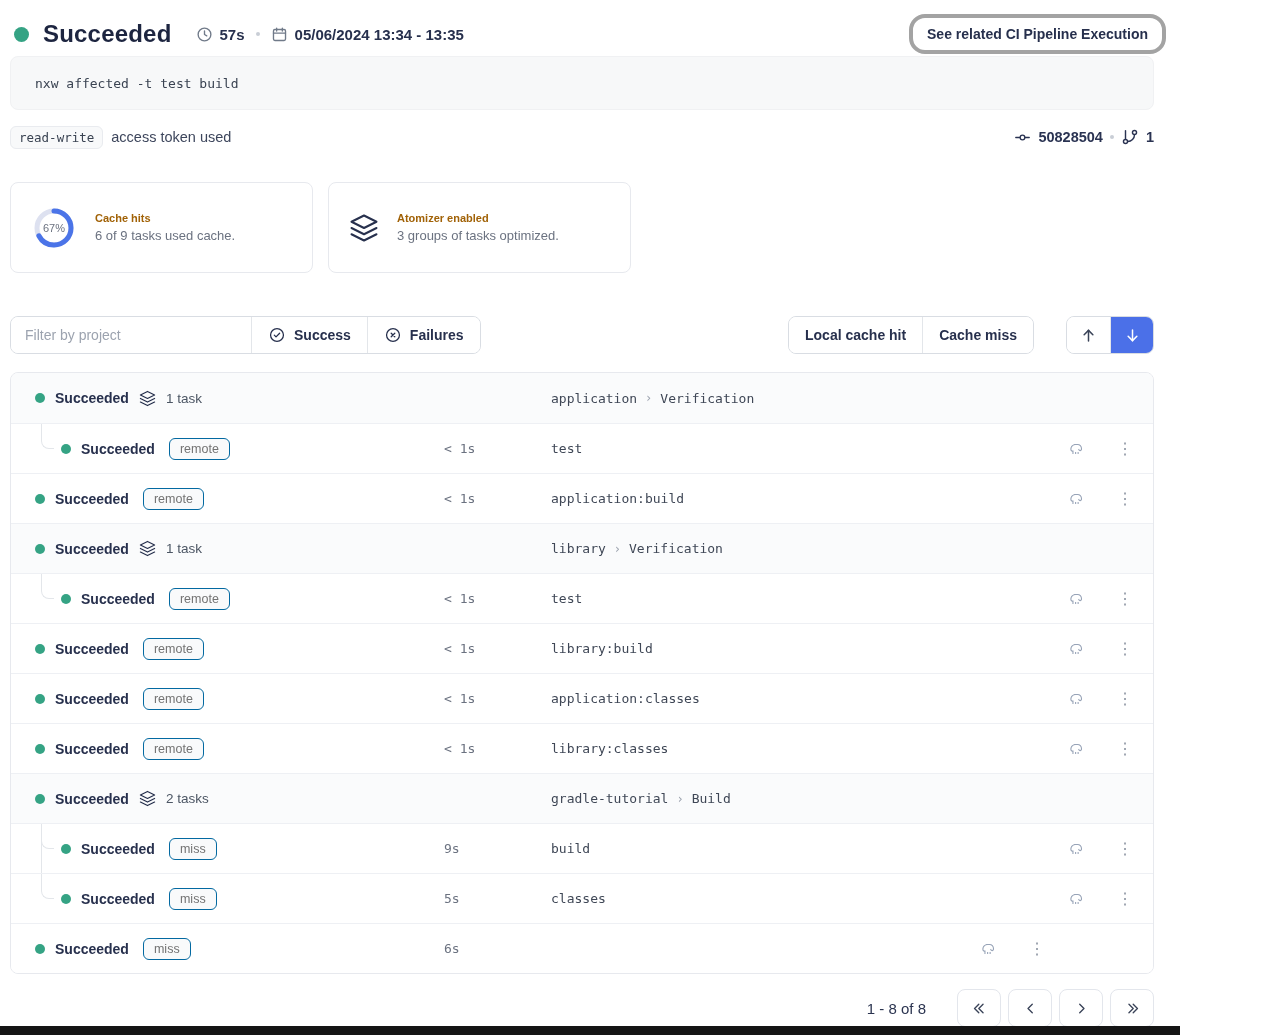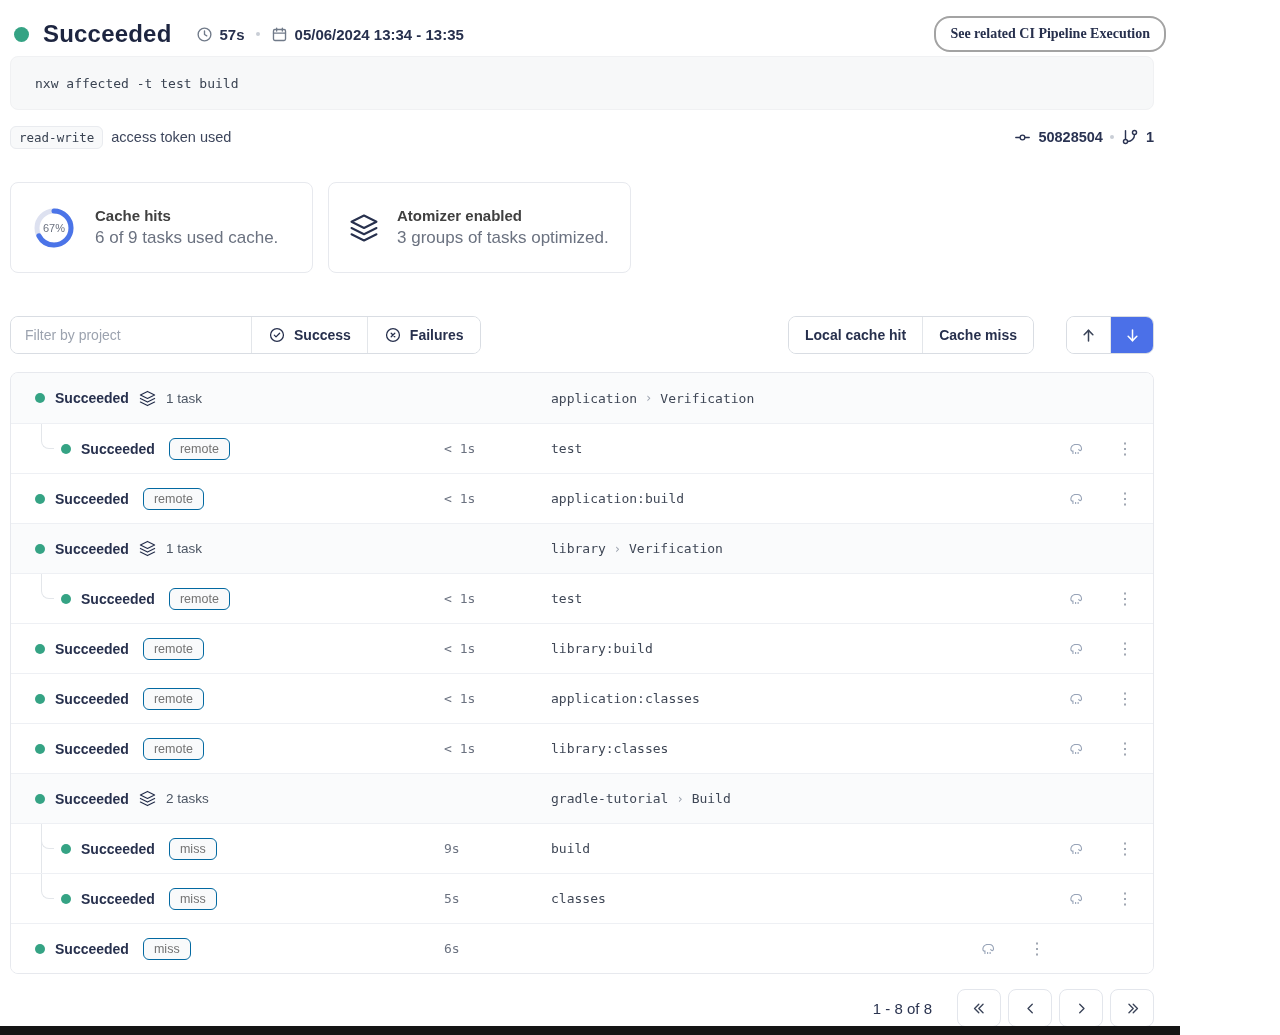--- a/index.html
+++ b/index.html
@@ -8,22 +8,22 @@
   .page { position:relative; width:1180px; height:1035px; background:#fff; overflow:hidden; }
   .content { padding:0 26px 0 10px; }
 
   
   .topbar { display:flex; align-items:center; padding:16px 14px 0 14px; height:52px; }
   .big-dot { width:15px; height:15px; border-radius:50%; background:#35a384; margin-right:14px; flex:none; }
   .page-title { font-size:24px; font-weight:700; color:#1d2540; letter-spacing:.2px; }
   .meta { display:flex; align-items:center; gap:7px; margin-left:24px; font-size:15px; font-weight:600; color:#27304d; }
   .meta .sep { width:4px; height:4px; border-radius:50%; background:#c9ced6; margin:0 4px; }
   .icon { display:inline-flex; align-items:center; justify-content:center; }
-  .btn-outline { margin-left:auto; border:2px solid #a3a3a3; background:#fff; border-radius:16px;
-    padding:8px 14px; font-size:14px; font-weight:700; color:#27304d; font-family:Liberation Serif, serif; cursor:pointer; }
+  .btn-outline { margin-left:auto; border:4px solid #a3a3a3; background:#fff; border-radius:16px;
+    padding:8px 14px; font-size:14px; font-weight:700; color:#27304d; font-family:Liberation Sans, sans-serif; cursor:pointer; }
 
   
   .command-box { margin:4px 0 0 0; background:#f7f8f9; border:1px solid #f0f1f3; border-radius:8px;
     height:54px; display:flex; align-items:center; padding:0 24px; }
   .command-box code { font-size:13px; color:#3a4352; font-family:"DejaVu Sans Mono", monospace; }
 
   
   .token-row { display:flex; align-items:center; margin-top:14px; height:26px; }
   .chip { font-family:"DejaVu Sans Mono", monospace; font-size:12.5px; color:#3a4352;
     background:#f8f9fa; border:1px solid #e9ebef; border-radius:6px; padding:3px 8px; }
@@ -31,22 +31,22 @@
   .token-right { margin-left:auto; display:flex; align-items:center; gap:7px; font-size:14.5px; font-weight:600; color:#2a3352; }
   .token-right .sep { width:4px; height:4px; border-radius:50%; background:#c9ced6; }
 
   
   .cards { display:flex; gap:15px; margin-top:32px; }
   .card { width:303px; height:91px; border:1px solid #e7e9ee; border-radius:8px; background:#fff;
     display:flex; align-items:center; padding:0 20px; gap:18px; }
   .ring-wrap { position:relative; width:46px; height:46px; flex:none; }
   .ring-label { position:absolute; inset:0; display:flex; align-items:center; justify-content:center;
     font-size:11px; color:#6b7280; }
-  .card-title { font-size:15px; font-weight:700; color:#404040; margin-bottom:4px; }
-  .card-sub { font-size:17px; color:#6b7280; }
+  .card-title { font-size:11px; font-weight:700; color:#a16207; margin-bottom:4px; }
+  .card-sub { font-size:13px; color:#6b7280; }
 
   
   .filterbar { display:flex; align-items:stretch; margin-top:43px; height:38px; }
   .seg-group { display:flex; align-items:stretch; border:1px solid #d9dde3; border-radius:8px; background:#fff; overflow:hidden; }
   .seg { display:flex; align-items:center; gap:8px; padding:0 16px; font-size:14px; color:#27304d;
     background:#fff; border:none; font-family:inherit; cursor:pointer; white-space:nowrap; }
   .seg + .seg { border-left:1px solid #e3e6ea; }
   .seg.bold { font-weight:700; }
   .filter-input { border:none; outline:none; width:240px; padding:0 14px; font-size:14px; color:#27304d; font-family:inherit; }
   .filter-input::placeholder { color:#9ca3af; }
@@ -74,21 +74,21 @@
   .tasks-count { font-size:13.5px; color:#4b5563; }
   .c2 { font-family:"DejaVu Sans Mono", monospace; font-size:13px; color:#6b7280; }
   .c3 { font-family:"DejaVu Sans Mono", monospace; font-size:13px; color:#3f4756; display:flex; align-items:center; gap:8px; }
   .c3 .crumb-sep { color:#9aa1ad; font-size:12px; }
   .c4 { display:flex; align-items:center; justify-content:flex-end; gap:26px; }
   .kebab { font-size:16px; color:#8f97a4; line-height:1; padding:2px 4px; cursor:pointer; }
   .icon-btn { background:none; border:none; cursor:pointer; display:flex; align-items:center; }
 
   
   .pagination { display:flex; align-items:center; justify-content:flex-end; gap:7px; margin-top:15px; }
-  .pag-label { font-size:15px; color:#2b3450; margin-right:18px; }
+  .pag-label { font-size:15px; color:#2b3450; margin-right:24px; }
   .pag-btn { width:44px; height:38px; border:1px solid #e3e6ec; border-radius:8px; background:#fff;
     display:flex; align-items:center; justify-content:center; cursor:pointer; }
   .bottom-strip { position:absolute; left:0; right:0; bottom:0; height:9px; background:#151515; }
 </style>
 </head>
 <body>
 
 <div class="page">
 
   <div class="topbar">

